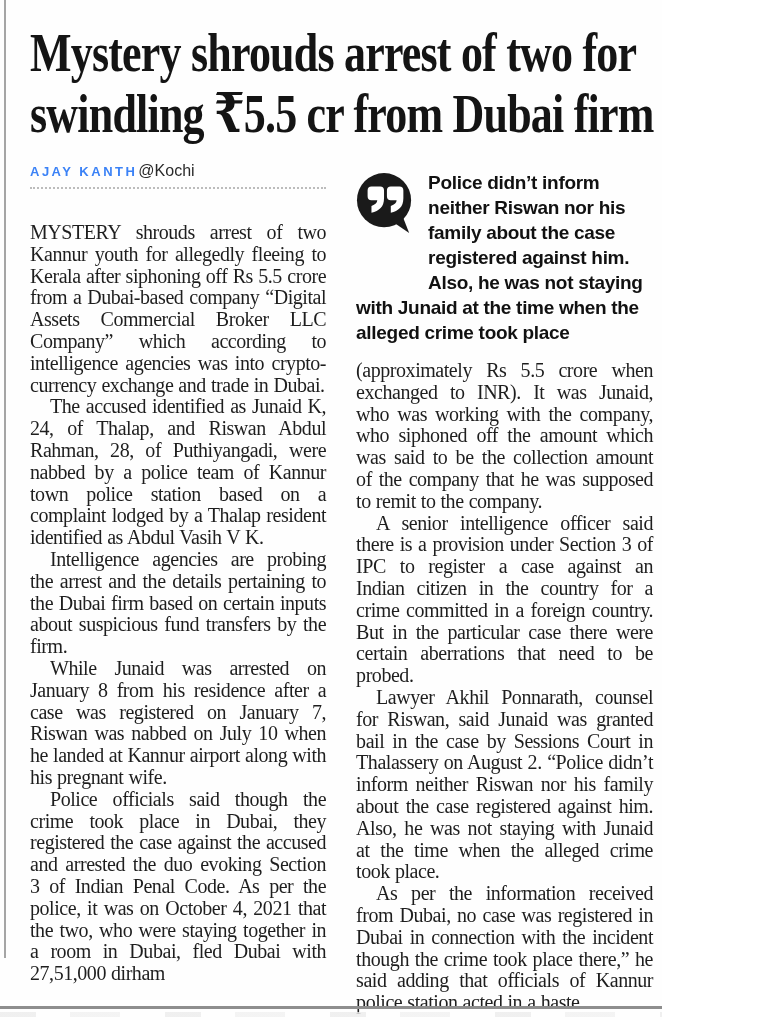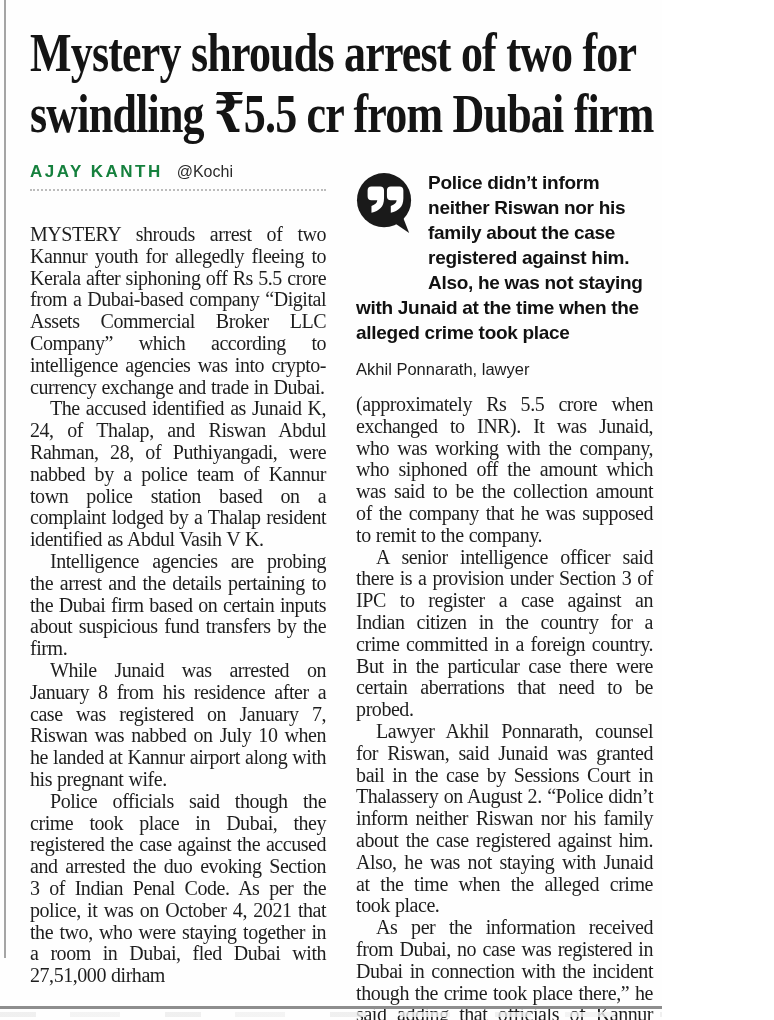--- a/index.html
+++ b/index.html
@@ -40,29 +40,29 @@
   .col-right { width:357px; margin-left:30px; }
 
   
   .byline-row {
     font-family:"Liberation Sans","DejaVu Sans",sans-serif;
     padding-top:4px;
     white-space:nowrap;
   }
   .byline-author {
     font-weight:700;
-    font-size:17px;
+    font-size:13px;
     letter-spacing:2.5px;
-    color:#15803d;
+    color:#3b82f6;
   }
   .byline-location {
     font-size:16px;
     letter-spacing:0;
     color:#2a2a2a;
-    margin-left:14px;
+    margin-left:1px;
   }
   .dotted-rule {
     margin-top:7px;
     border-bottom:2px dotted #bcbcbc;
     width:100%;
   }
 
   
   .body-para {
     font-size:20px;
@@ -154,21 +154,20 @@
           <p class="q-text">
             <svg class="q-icon" viewBox="0 0 60 66" aria-hidden="true">
               <circle cx="29" cy="29" r="28" fill="#1a1a1a"></circle>
               <polygon points="36,50 55,63 46,40" fill="#1a1a1a"></polygon>
               <g fill="#ffffff">
                 <path d="M12,19 a4,4 0 0 1 4,-4 h9 a4,4 0 0 1 4,4 v8 c0,9 -5,13 -13,15 l0,-7 c4,-1.5 6,-3.5 6,-6 h-6 a4,4 0 0 1 -4,-4 z"></path>
                 <path d="M32,19 a4,4 0 0 1 4,-4 h9 a4,4 0 0 1 4,4 v8 c0,9 -5,13 -13,15 l0,-7 c4,-1.5 6,-3.5 6,-6 h-6 a4,4 0 0 1 -4,-4 z"></path>
               </g>
             </svg><span>Police didn’t inform neither Riswan nor his family about the case registered against him. Also, he was not staying with Junaid at the time when the alleged crime took place</span>
           </p>
-          <div class="q-attr">Akhil Ponnarath, lawyer</div>
         </div>
 
         <p class="body-para">(approximately Rs 5.5 crore when exchanged to INR). It was Junaid, who was working with the company, who siphoned off the amount which was said to be the collection amount of the company that he was supposed to remit to the company.</p>
         <p class="body-para indent">A senior intelligence officer said there is a provision under Section 3 of IPC to register a case against an Indian citizen in the country for a crime committed in a foreign country. But in the particular case there were certain aberrations that need to be probed.</p>
         <p class="body-para indent">Lawyer Akhil Ponnarath, counsel for Riswan, said Junaid was granted bail in the case by Sessions Court in Thalassery on August 2. “Police didn’t inform neither Riswan nor his family about the case registered against him. Also, he was not staying with Junaid at the time when the alleged crime took place.</p>
         <p class="body-para indent">As per the information received from Dubai, no case was registered in Dubai in connection with the incident though the crime took place there,” he said adding that officials of Kannur police station acted in a haste.</p>
       </div>
 
     </div>
   </div>

